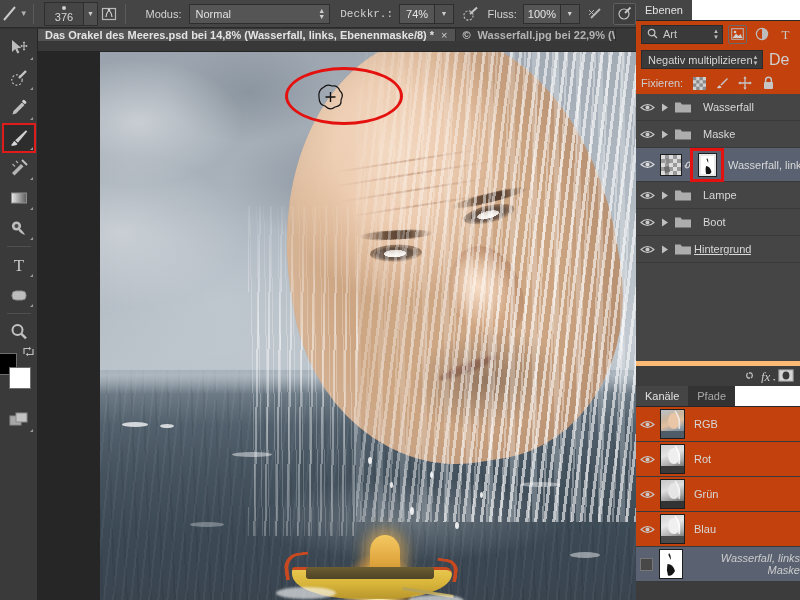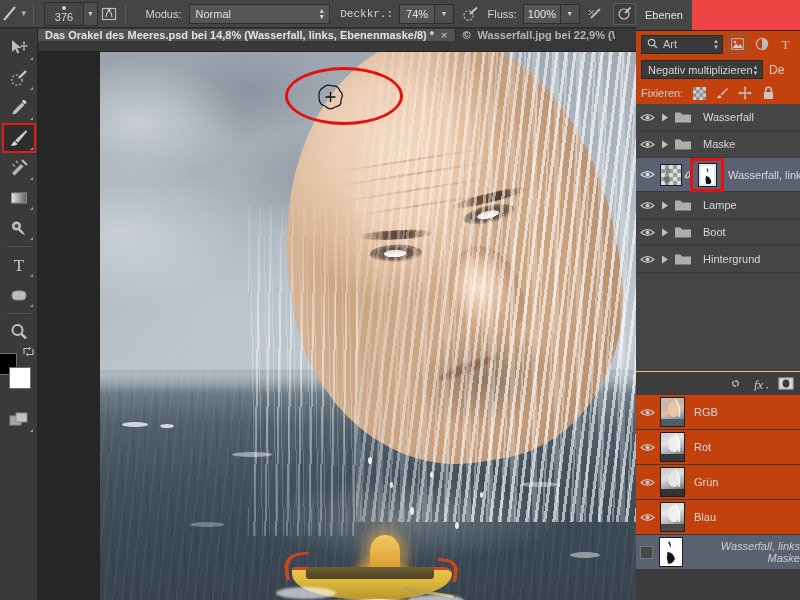--- a/index.html
+++ b/index.html
@@ -255,21 +255,21 @@
 
   
   .annot-ellipse {
     position: absolute; left: 185px; top: 15px; width: 118px; height: 58px;
     border: 3px solid #e4110f; border-radius: 50%; pointer-events: none;
   }
   .brush-cursor { position: absolute; left: 214px; top: 29px; width: 34px; height: 32px; pointer-events: none; }
 
   
   .right-col { position: absolute; left: 636px; top: 0; width: 164px; height: 600px; background: #3c3c3c; }
-  .panel-tabstrip { display: flex; height: 31px; background: #ef4444; border-bottom: 1px solid #272727; }
+  .panel-tabstrip { display: flex; height: 21px; background: #ffffff; border-bottom: 1px solid #272727; }
   .panel-tab {
     padding: 0 9px; display: flex; align-items: center; font-size: 11px; color: #a9a9a9;
     background: #333333; cursor: pointer;
   }
   .panel-tab.active { background: #454545; color: #e2e2e2; }
   .panel-body { background: #c2410c; }
   .filter-row { height: 26px; display: flex; align-items: center; padding: 0 5px; gap: 5px; }
   .filter-select {
     width: 82px; height: 19px; background: #3a3a3a; border: 1px solid #2b2b2b;
     display: flex; align-items: center; gap: 5px; padding: 0 3px 0 5px; cursor: pointer;
@@ -278,21 +278,21 @@
   .filter-select .caret { margin-left: auto; font-size: 6px; line-height: 6px; color: #c0c0c0; }
   .filter-icon { width: 19px; height: 19px; display: flex; align-items: center; justify-content: center; cursor: pointer; }
   .filter-icon.boxed { border: 1px solid #6a6a6a; border-radius: 2px; }
   .blend-row { height: 25px; display: flex; align-items: center; padding: 0 5px; gap: 6px; }
   .blend-select {
     width: 122px; height: 19px; background: #3a3a3a; border: 1px solid #2b2b2b;
     display: flex; align-items: center; padding: 0 4px 0 6px; cursor: pointer;
   }
   .blend-select .label { font-size: 11px; color: #d6d6d6; white-space: nowrap; }
   .blend-select .caret { margin-left: auto; font-size: 6px; line-height: 6px; color: #c0c0c0; }
-  .opacity-label { font-size: 12px; color: #d0d0d0; white-space: nowrap; }
+  .opacity-label { font-size: 16px; color: #d0d0d0; white-space: nowrap; }
   .lock-row { height: 22px; display: flex; align-items: center; padding: 0 5px; gap: 9px; }
   .lock-row .lbl { font-size: 11px; color: #cfcfcf; }
   .lock-ico { width: 14px; height: 14px; display: flex; align-items: center; justify-content: center; cursor: pointer; }
 
   .layer-list { background: #454545; }
   .layer-row {
     height: 27px; display: flex; align-items: center; gap: 0;
     border-bottom: 1px solid #3a3a3a; cursor: pointer;
   }
   .layer-row.selected { background: #5a6272; }
@@ -312,22 +312,22 @@
   .mask-thumb-wrap { position: relative; width: 26px; height: 26px; display: flex; align-items: center; justify-content: center; }
   .mask-thumb {
     width: 17px; height: 22px; background: #ffffff; border: 2px solid #e8e8e8;
     outline: 1px solid #1d1d1d; position: relative; overflow: hidden;
   }
   .mask-red-box {
     position: absolute; left: -4px; top: -4px; width: 34px; height: 34px;
     border: 3px solid #e4110f; pointer-events: none;
   }
   .layers-footer {
-    height: 24px; background: #3d3d3d; border-top: 1px solid #fdba74;
-    display: flex; align-items: center; justify-content: flex-end; gap: 8px; padding-right: 6px;
+    height: 24px; background: #3d3d3d; border-top: 5px solid #fdba74;
+    display: flex; align-items: center; justify-content: flex-end; gap: 1px; padding-right: 6px;
   }
   .footer-ico { width: 17px; height: 17px; display: flex; align-items: center; justify-content: center; cursor: pointer; }
 
   .chan-row {
     height: 35px; display: flex; align-items: center; border-bottom: 1px solid #3a3a3a; cursor: pointer;
   }
   .chan-row.selected { background: #5a6272; }
   .chan-thumb { width: 25px; height: 30px; border: 1px solid #1d1d1d; margin-left: 2px; position: relative; overflow: hidden; }
   .chan-name { font-size: 11px; color: #d8d8d8; margin-left: 9px; }
   .chan-name.italic { font-style: italic; color: #cccccc; }
@@ -769,21 +769,21 @@
           <div class="tri-cell">
             <svg width="8" height="9" viewBox="0 0 8 9">
                 <path d="M1 0.5 L7 4.5 L1 8.5 Z" fill="#c0c0c0"></path>
               </svg>
           </div>
           <div class="folder-cell">
             <svg width="18" height="14" viewBox="0 0 18 14">
               <path d="M1 2.5 L6.5 2.5 L8 4.5 L17 4.5 L17 12.5 L1 12.5 Z" fill="#adadad"></path>
             </svg>
           </div>
-          <span class="layer-name" style="margin-left:9px;">Hintergrund</span>
+          <span class="layer-name" style="text-decoration:underline;">Hintergrund</span>
         </div>
       </div>
 
       <div style="height:98px; background:#454545;"></div>
 
       <div class="layers-footer">
         <span class="footer-ico">
           <svg width="15" height="13" viewBox="0 0 15 13">
             <path d="M6 4 A3 3 0 0 0 6 9 L8 9" fill="none" stroke="#bcbcbc" stroke-width="1.3"></path>
             <path d="M9 9 A3 3 0 0 0 9 4 L7 4" fill="none" stroke="#bcbcbc" stroke-width="1.3"></path>
@@ -797,20 +797,24 @@
         </span>
         <span class="footer-ico">
           <svg width="16" height="13" viewBox="0 0 16 13">
             <rect x="0.8" y="0.8" width="14.4" height="11.4" fill="#d6d6d6" stroke="#8d8d8d"></rect>
             <ellipse cx="8" cy="6.5" rx="3.4" ry="3.9" fill="#3a3a3a"></ellipse>
           </svg>
         </span>
       </div>
     </div>
 
+    <div class="panel-tabstrip" style="margin-top:1px;">
+      <div class="panel-tab active">Kanäle</div>
+      <div class="panel-tab">Pfade</div>
+    </div>
 
     <div class="panel-body">
 
       <div class="chan-row">
         <div class="eye-cell">
           <svg width="15" height="11" viewBox="0 0 15 11">
             <path d="M1 5.5 Q7.5 -0.5 14 5.5 Q7.5 11.5 1 5.5 Z" fill="none" stroke="#c9c9c9" stroke-width="1.1"></path>
             <circle cx="7.5" cy="5.5" r="2" fill="#c9c9c9"></circle>
           </svg>
         </div>

